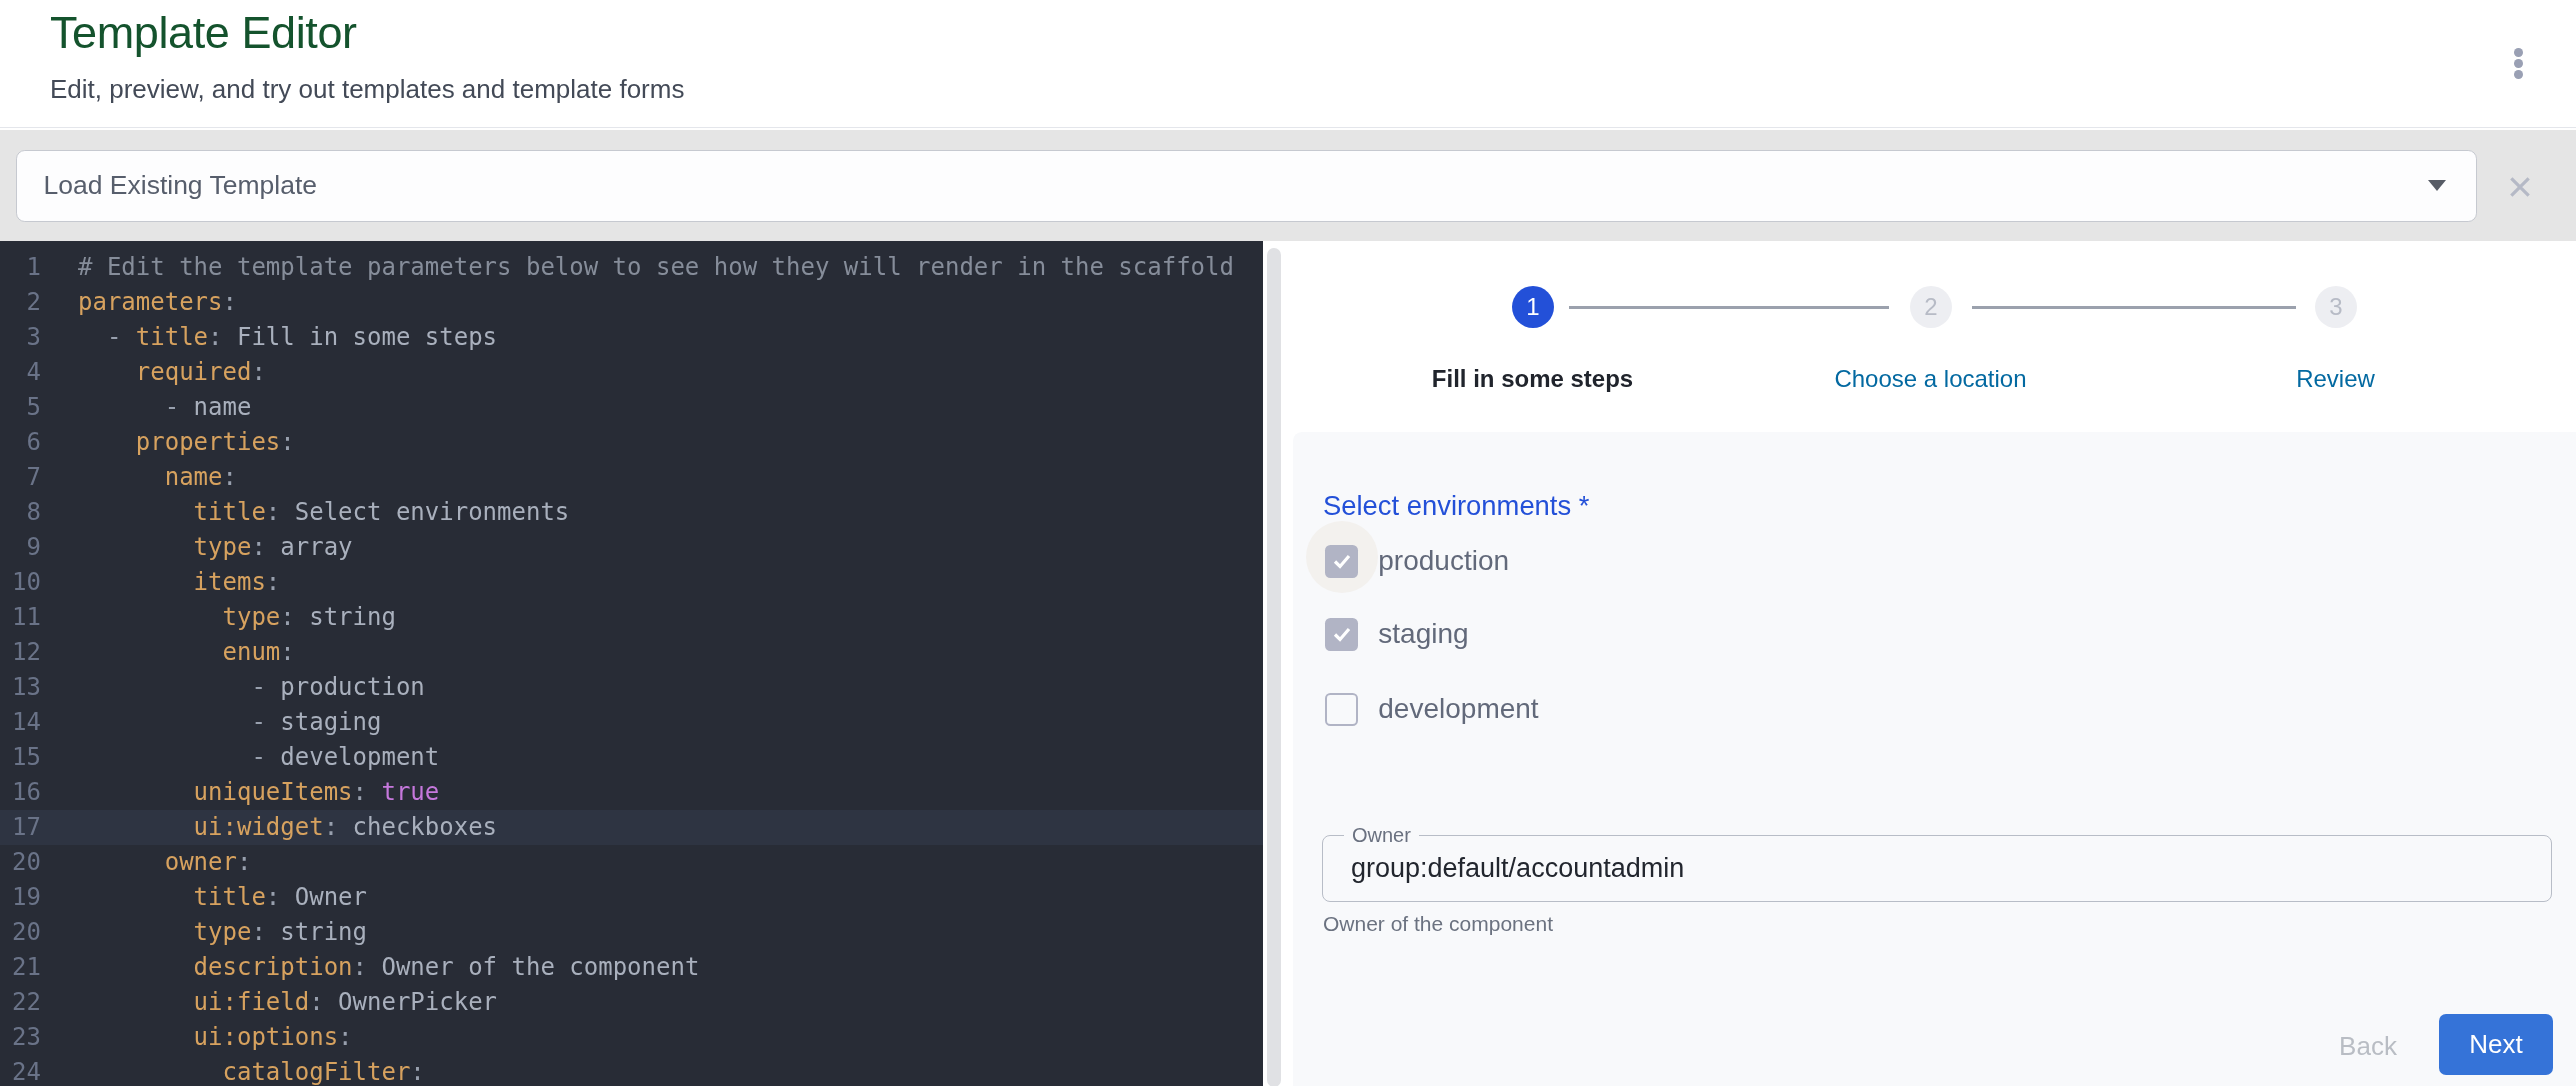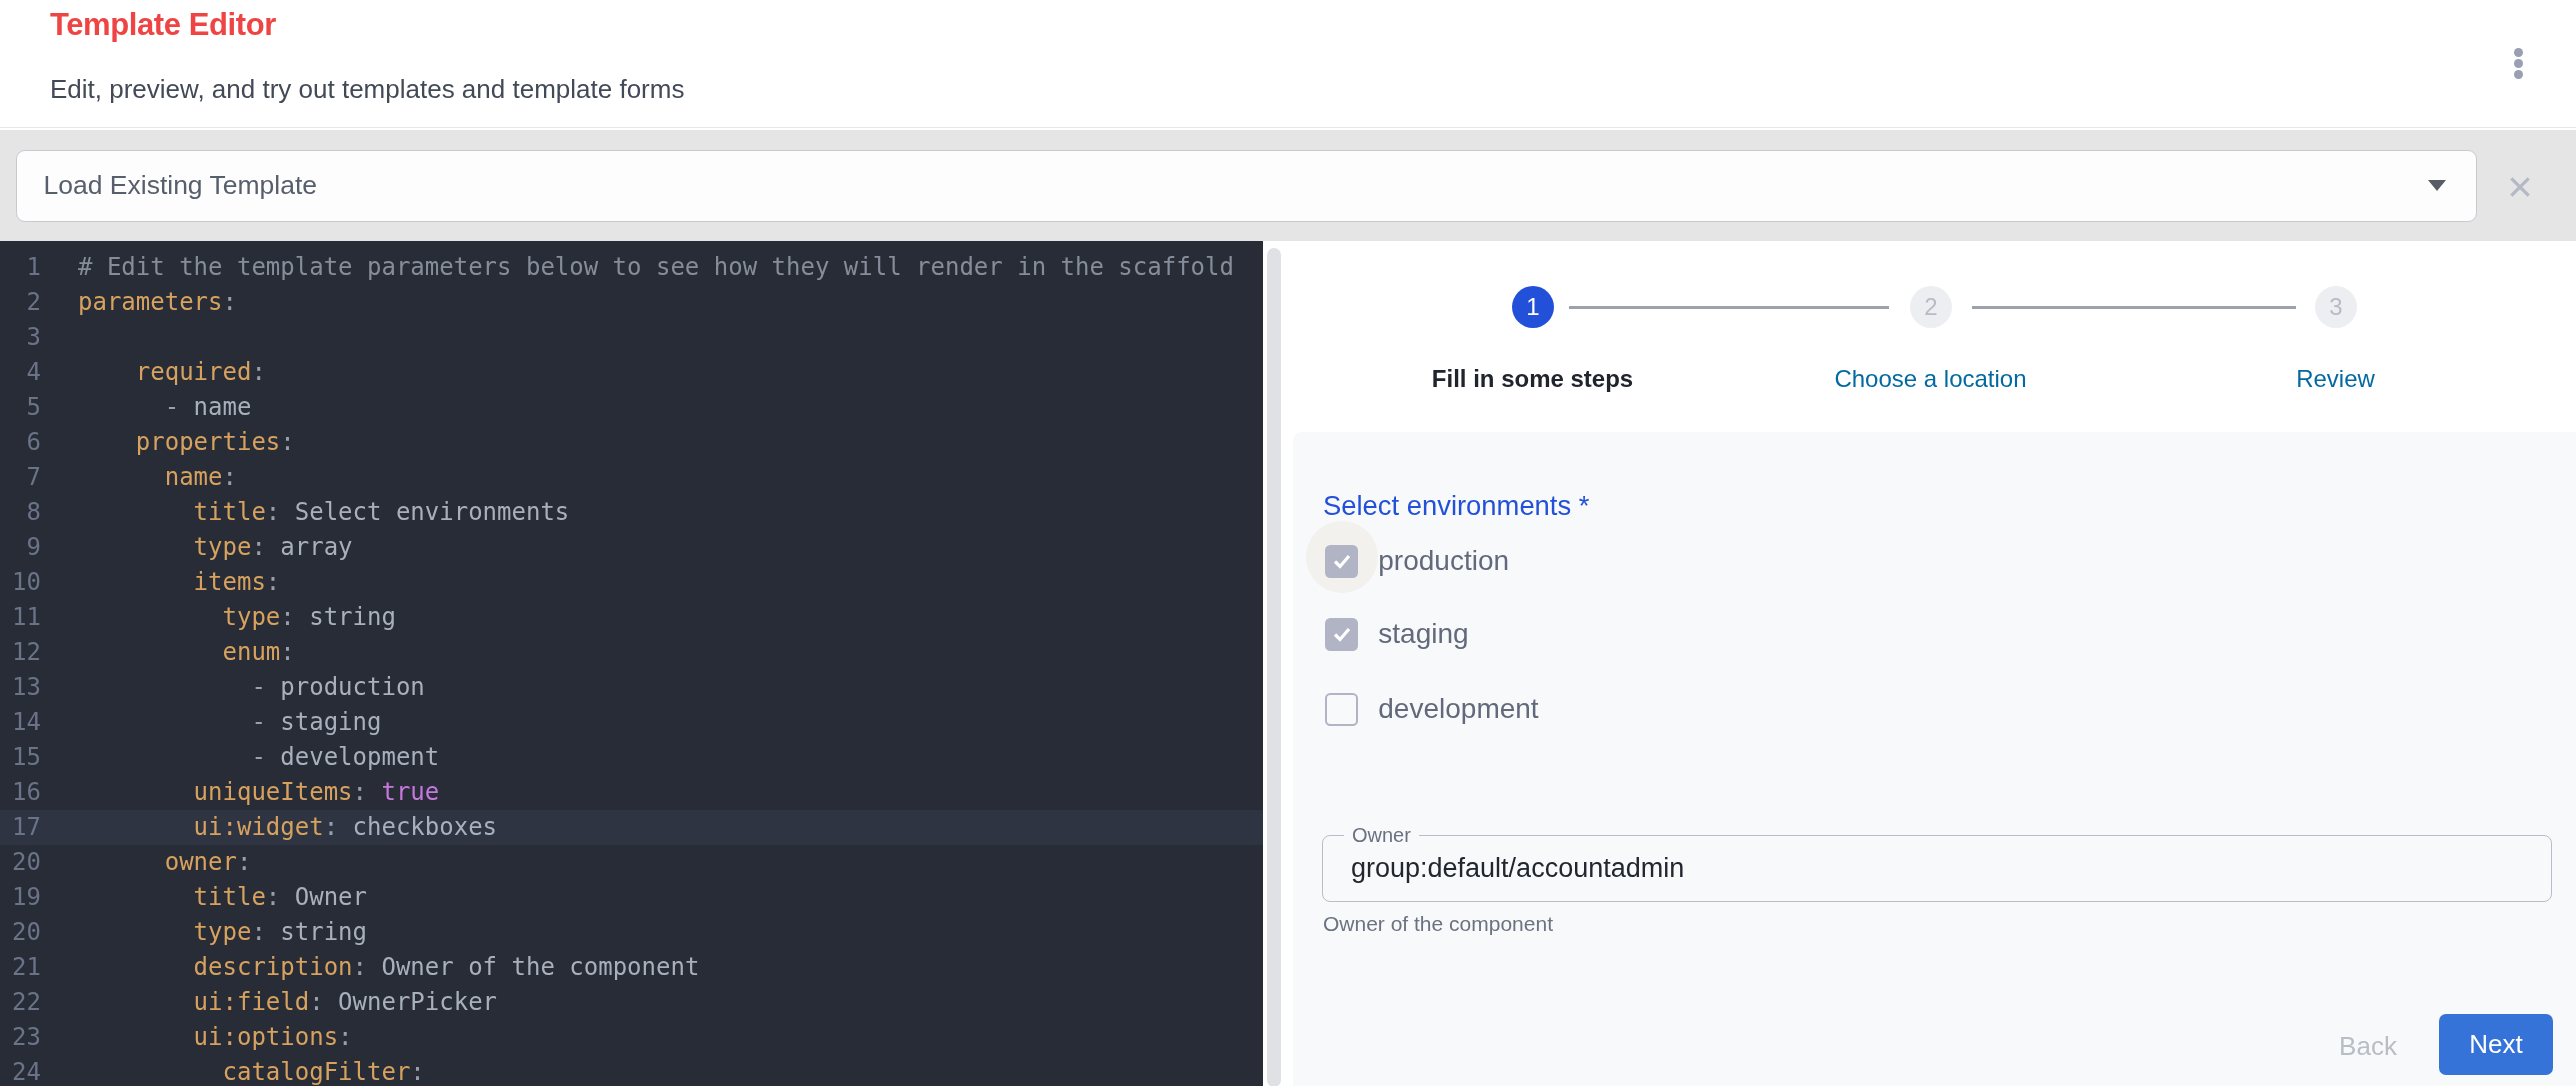--- a/index.html
+++ b/index.html
@@ -3,22 +3,22 @@
 <meta charset="utf-8">
 <style>
   * { margin:0; padding:0; box-sizing:border-box; }
   html,body { width:2576px; height:1086px; overflow:hidden; background:#ffffff;
               font-family:"Liberation Sans", sans-serif; }
   #app { position:relative; width:2576px; height:1086px; background:#ffffff; }
 
   
   .header { position:absolute; left:0; top:0; width:2576px; height:128px;
             background:#ffffff; border-bottom:1.8px solid #e4e6eb; }
-  .page-title { position:absolute; left:50px; top:7px; font-size:31px; font-weight:700;
-                color:#ef4444; letter-spacing:-0.4px; }
+  .page-title { position:absolute; left:50px; top:7px; font-size:45px; font-weight:400;
+                color:#14532d; letter-spacing:-0.4px; }
   .page-subtitle { position:absolute; left:50px; top:74px; font-size:26px; color:#434a57; }
   .kebab-btn { position:absolute; left:2490px; top:35px; width:57px; height:57px;
                background:transparent; border:none; cursor:pointer;
                display:flex; flex-direction:column; align-items:center; justify-content:center; }
   .kebab-btn i { display:block; width:8.8px; height:8.8px; border-radius:50%;
                  background:#9aa0b4; margin:1.3px 0; }
 
   
   .toolbar { position:absolute; left:0; top:130px; width:2576px; height:111px; background:#e5e5e5; }
   .tpl-select { position:absolute; left:16px; top:19.5px; width:2461px; height:72px;
@@ -139,20 +139,21 @@
           <div class="code-line">
             <span class="ln">1</span>
             <span class="code"><span class="tk-c"># Edit the template parameters below to see how they will render in the scaffold</span></span>
           </div>
           <div class="code-line">
             <span class="ln">2</span>
             <span class="code"><span class="tk-k">parameters</span><span class="tk-p">:</span></span>
           </div>
           <div class="code-line">
             <span class="ln">3</span>
+            <span class="code"><span class="tk-p">  - </span><span class="tk-k">title</span><span class="tk-p">: </span><span class="tk-v">Fill in some steps</span></span>
           </div>
           <div class="code-line">
             <span class="ln">4</span>
             <span class="code"><span class="tk-p">    </span><span class="tk-k">required</span><span class="tk-p">:</span></span>
           </div>
           <div class="code-line">
             <span class="ln">5</span>
             <span class="code"><span class="tk-p">      - </span><span class="tk-v">name</span></span>
           </div>
           <div class="code-line">

